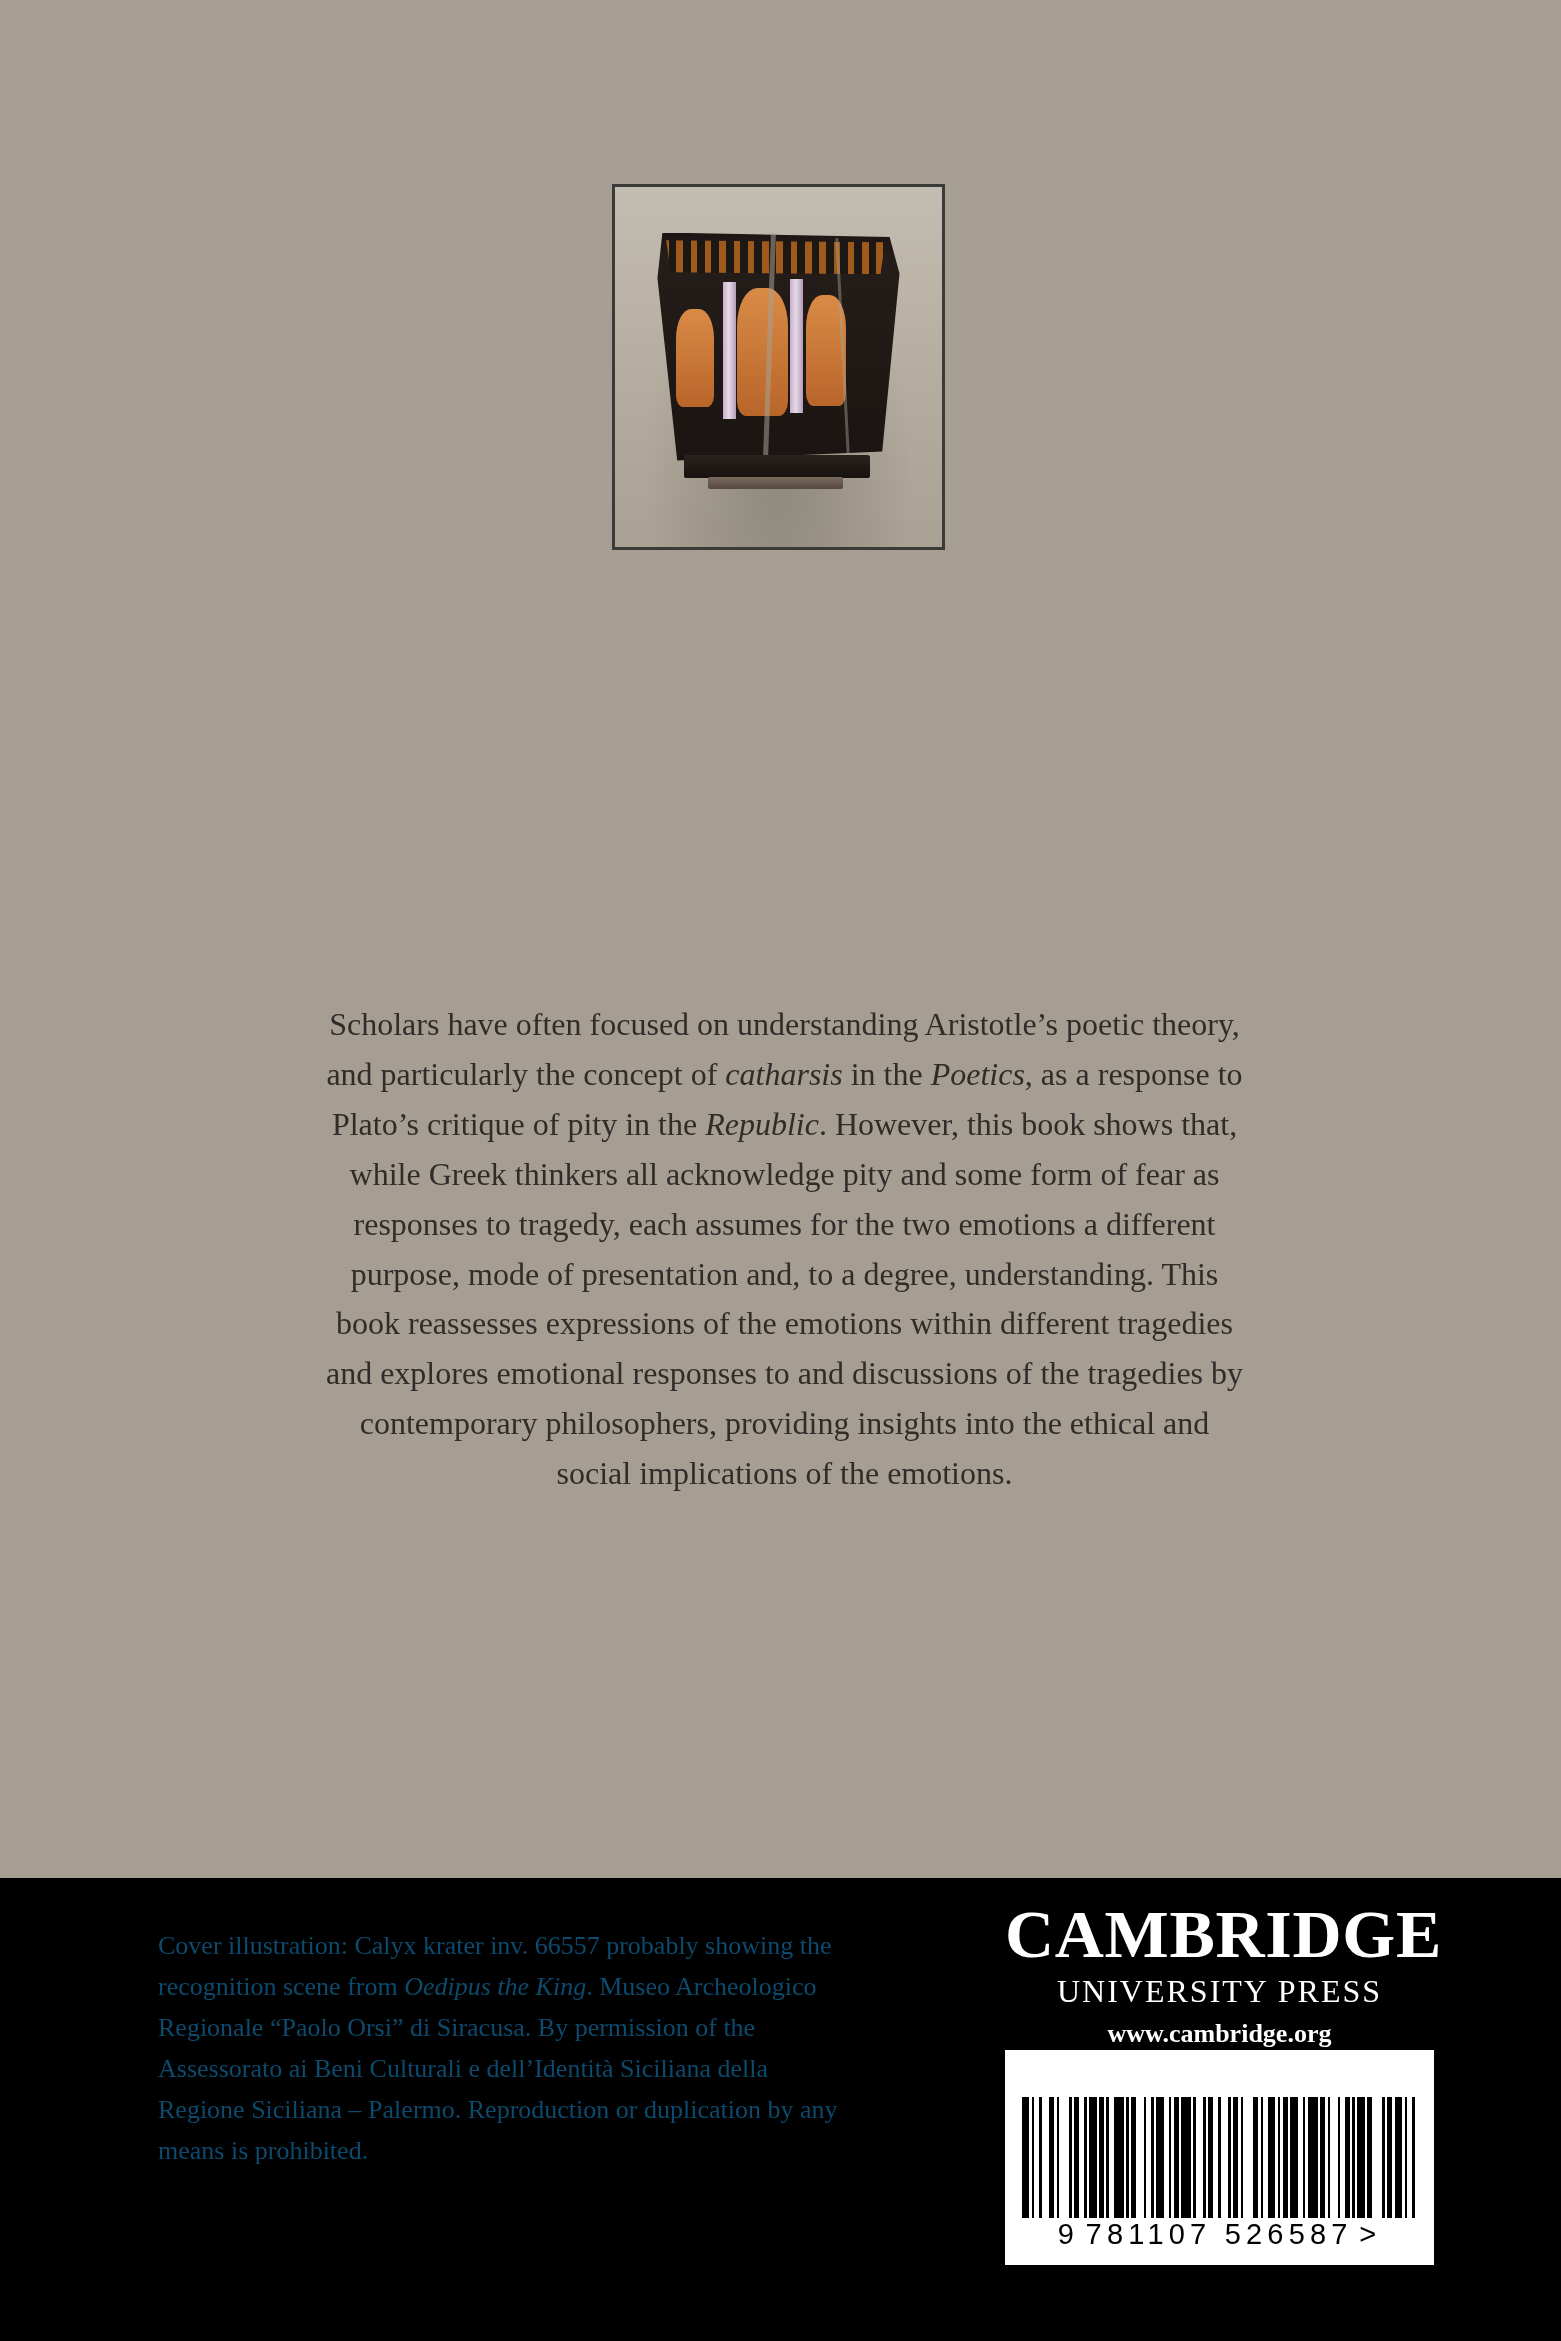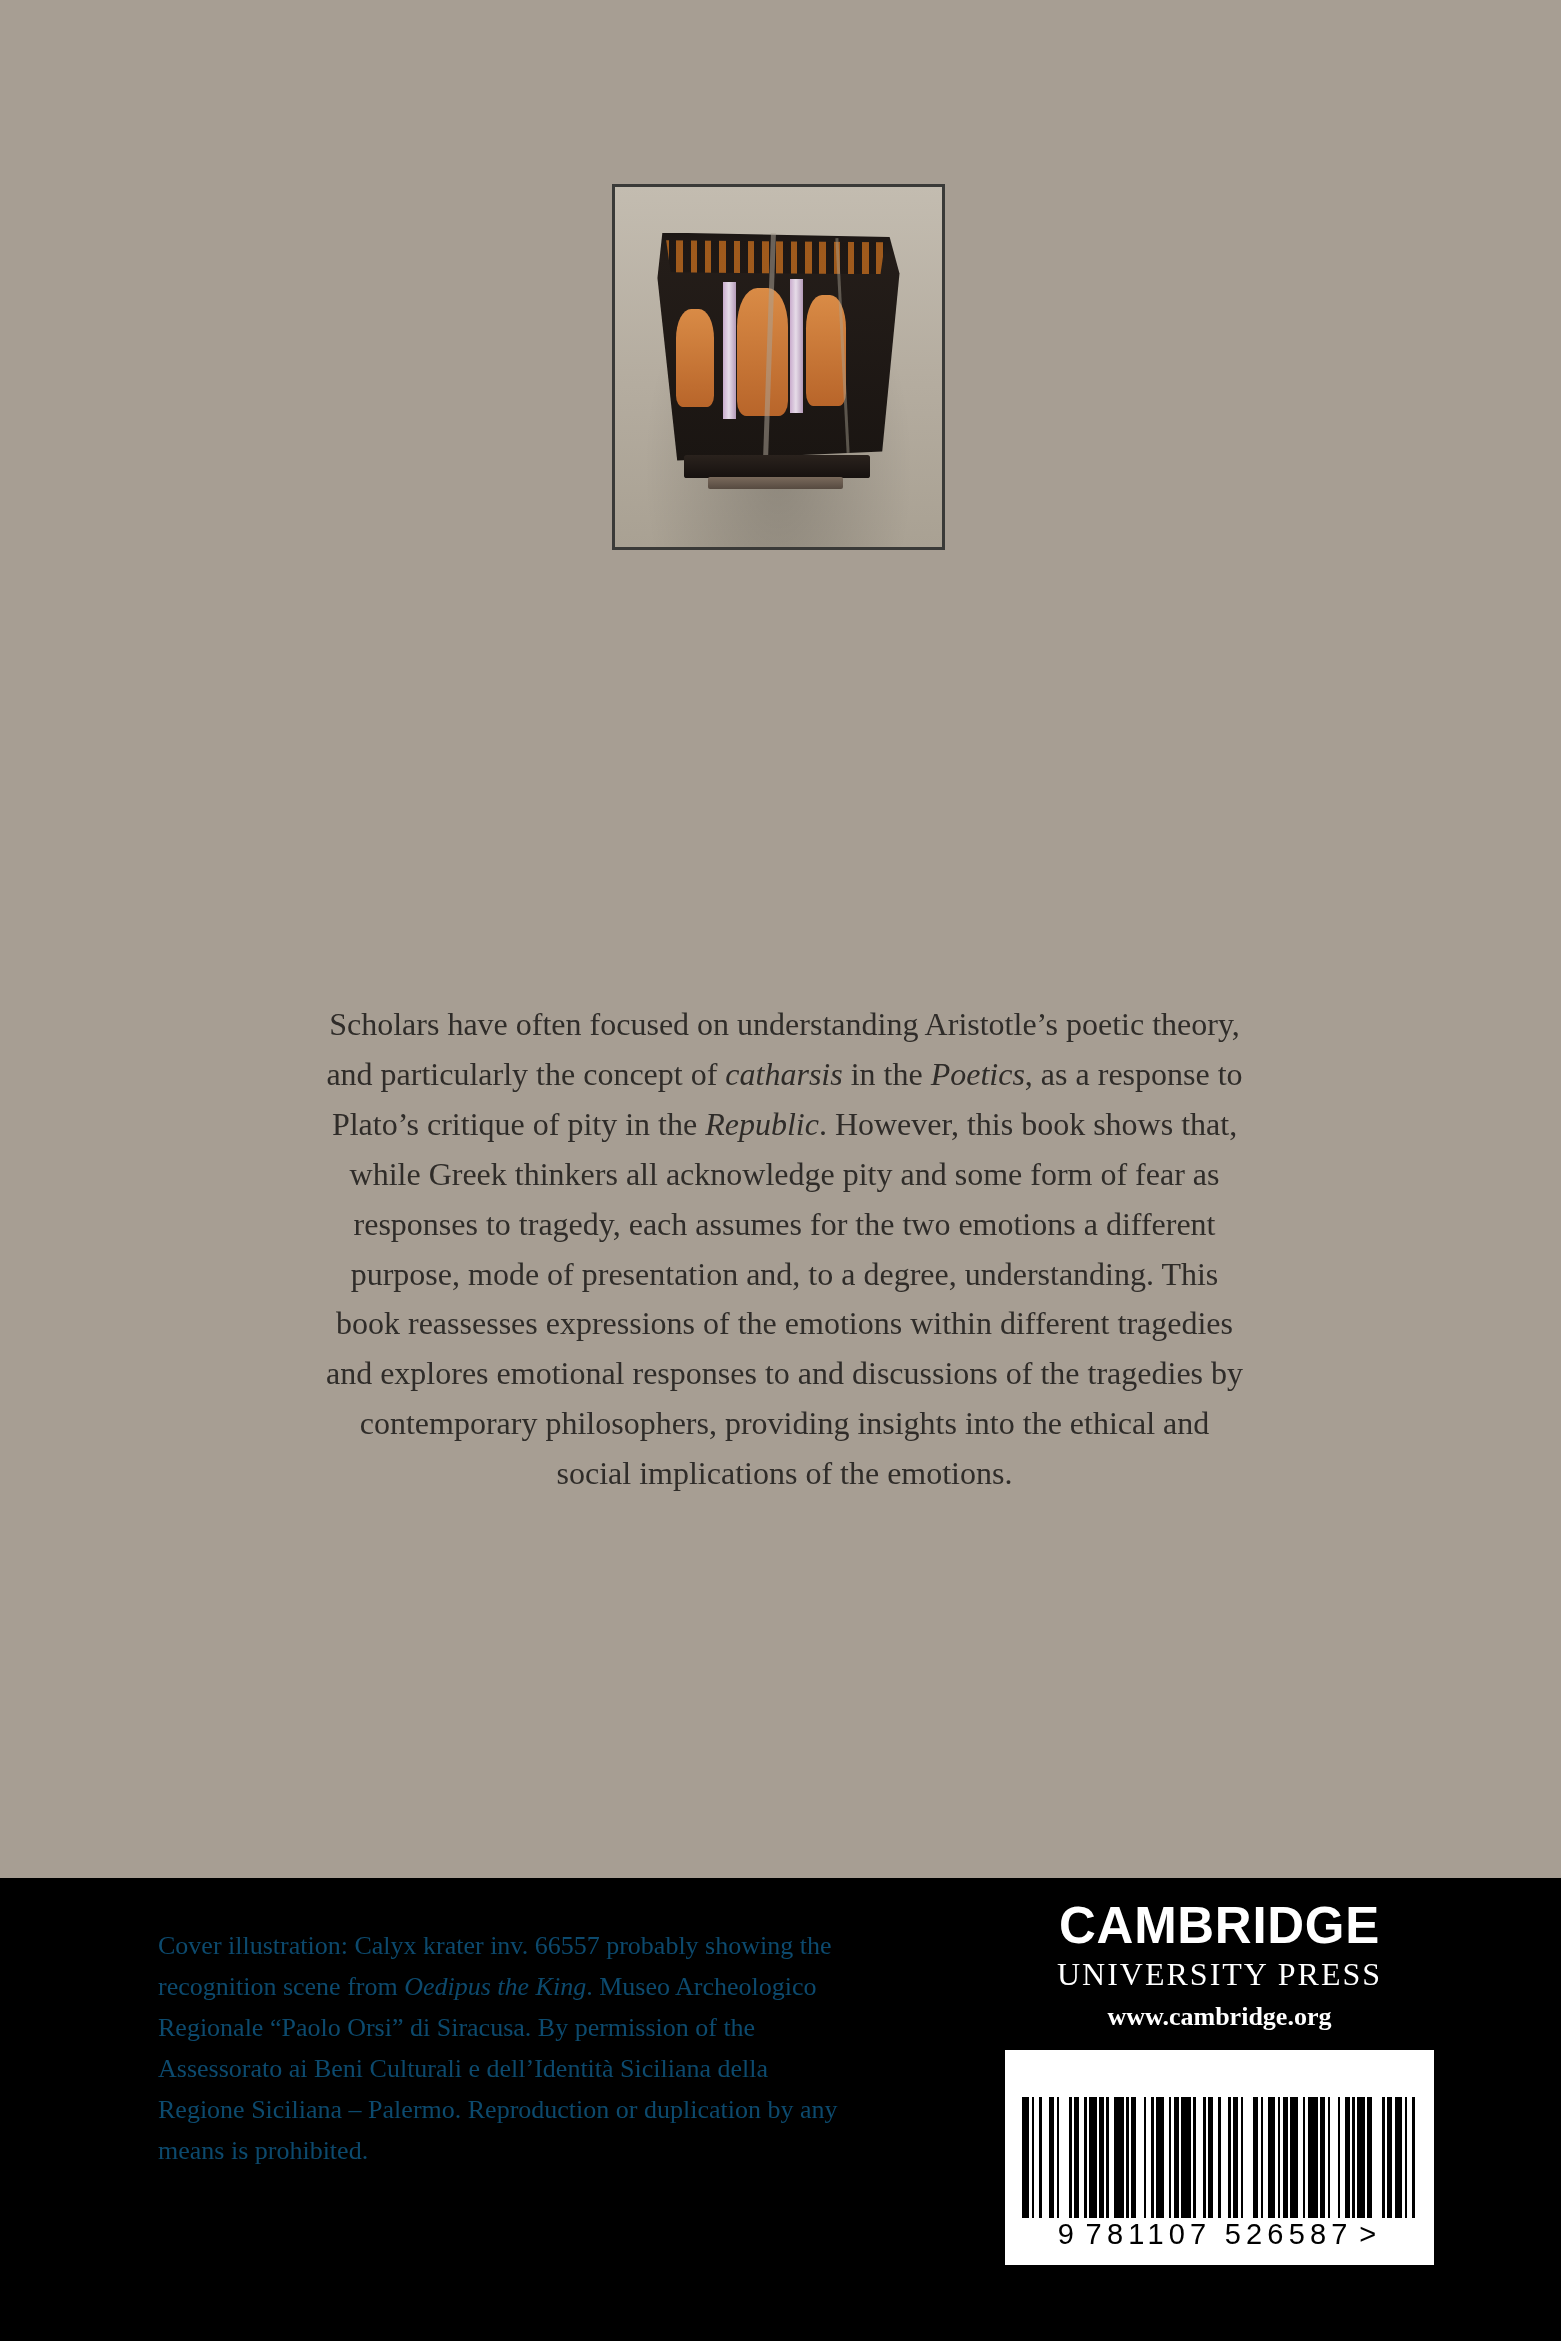--- a/index.html
+++ b/index.html
@@ -165,23 +165,23 @@
 
   .publisher {
     position: absolute;
     right: 128px;
     top: 1900px;
     width: 429px;
     text-align: center;
     color: #ffffff;
   }
   .pub-name {
-    font-family: Liberation Sans, sans-serif;
+    font-family: Liberation Serif, serif;
     font-weight: 700;
-    font-size: 51px;
+    font-size: 68px;
     letter-spacing: 0.7px;
     line-height: 1.0;
   }
   .pub-sub {
     font-family: "Liberation Serif", serif;
     font-weight: 400;
     font-size: 32px;
     letter-spacing: 2px;
     margin-top: 5.2px;
   }

